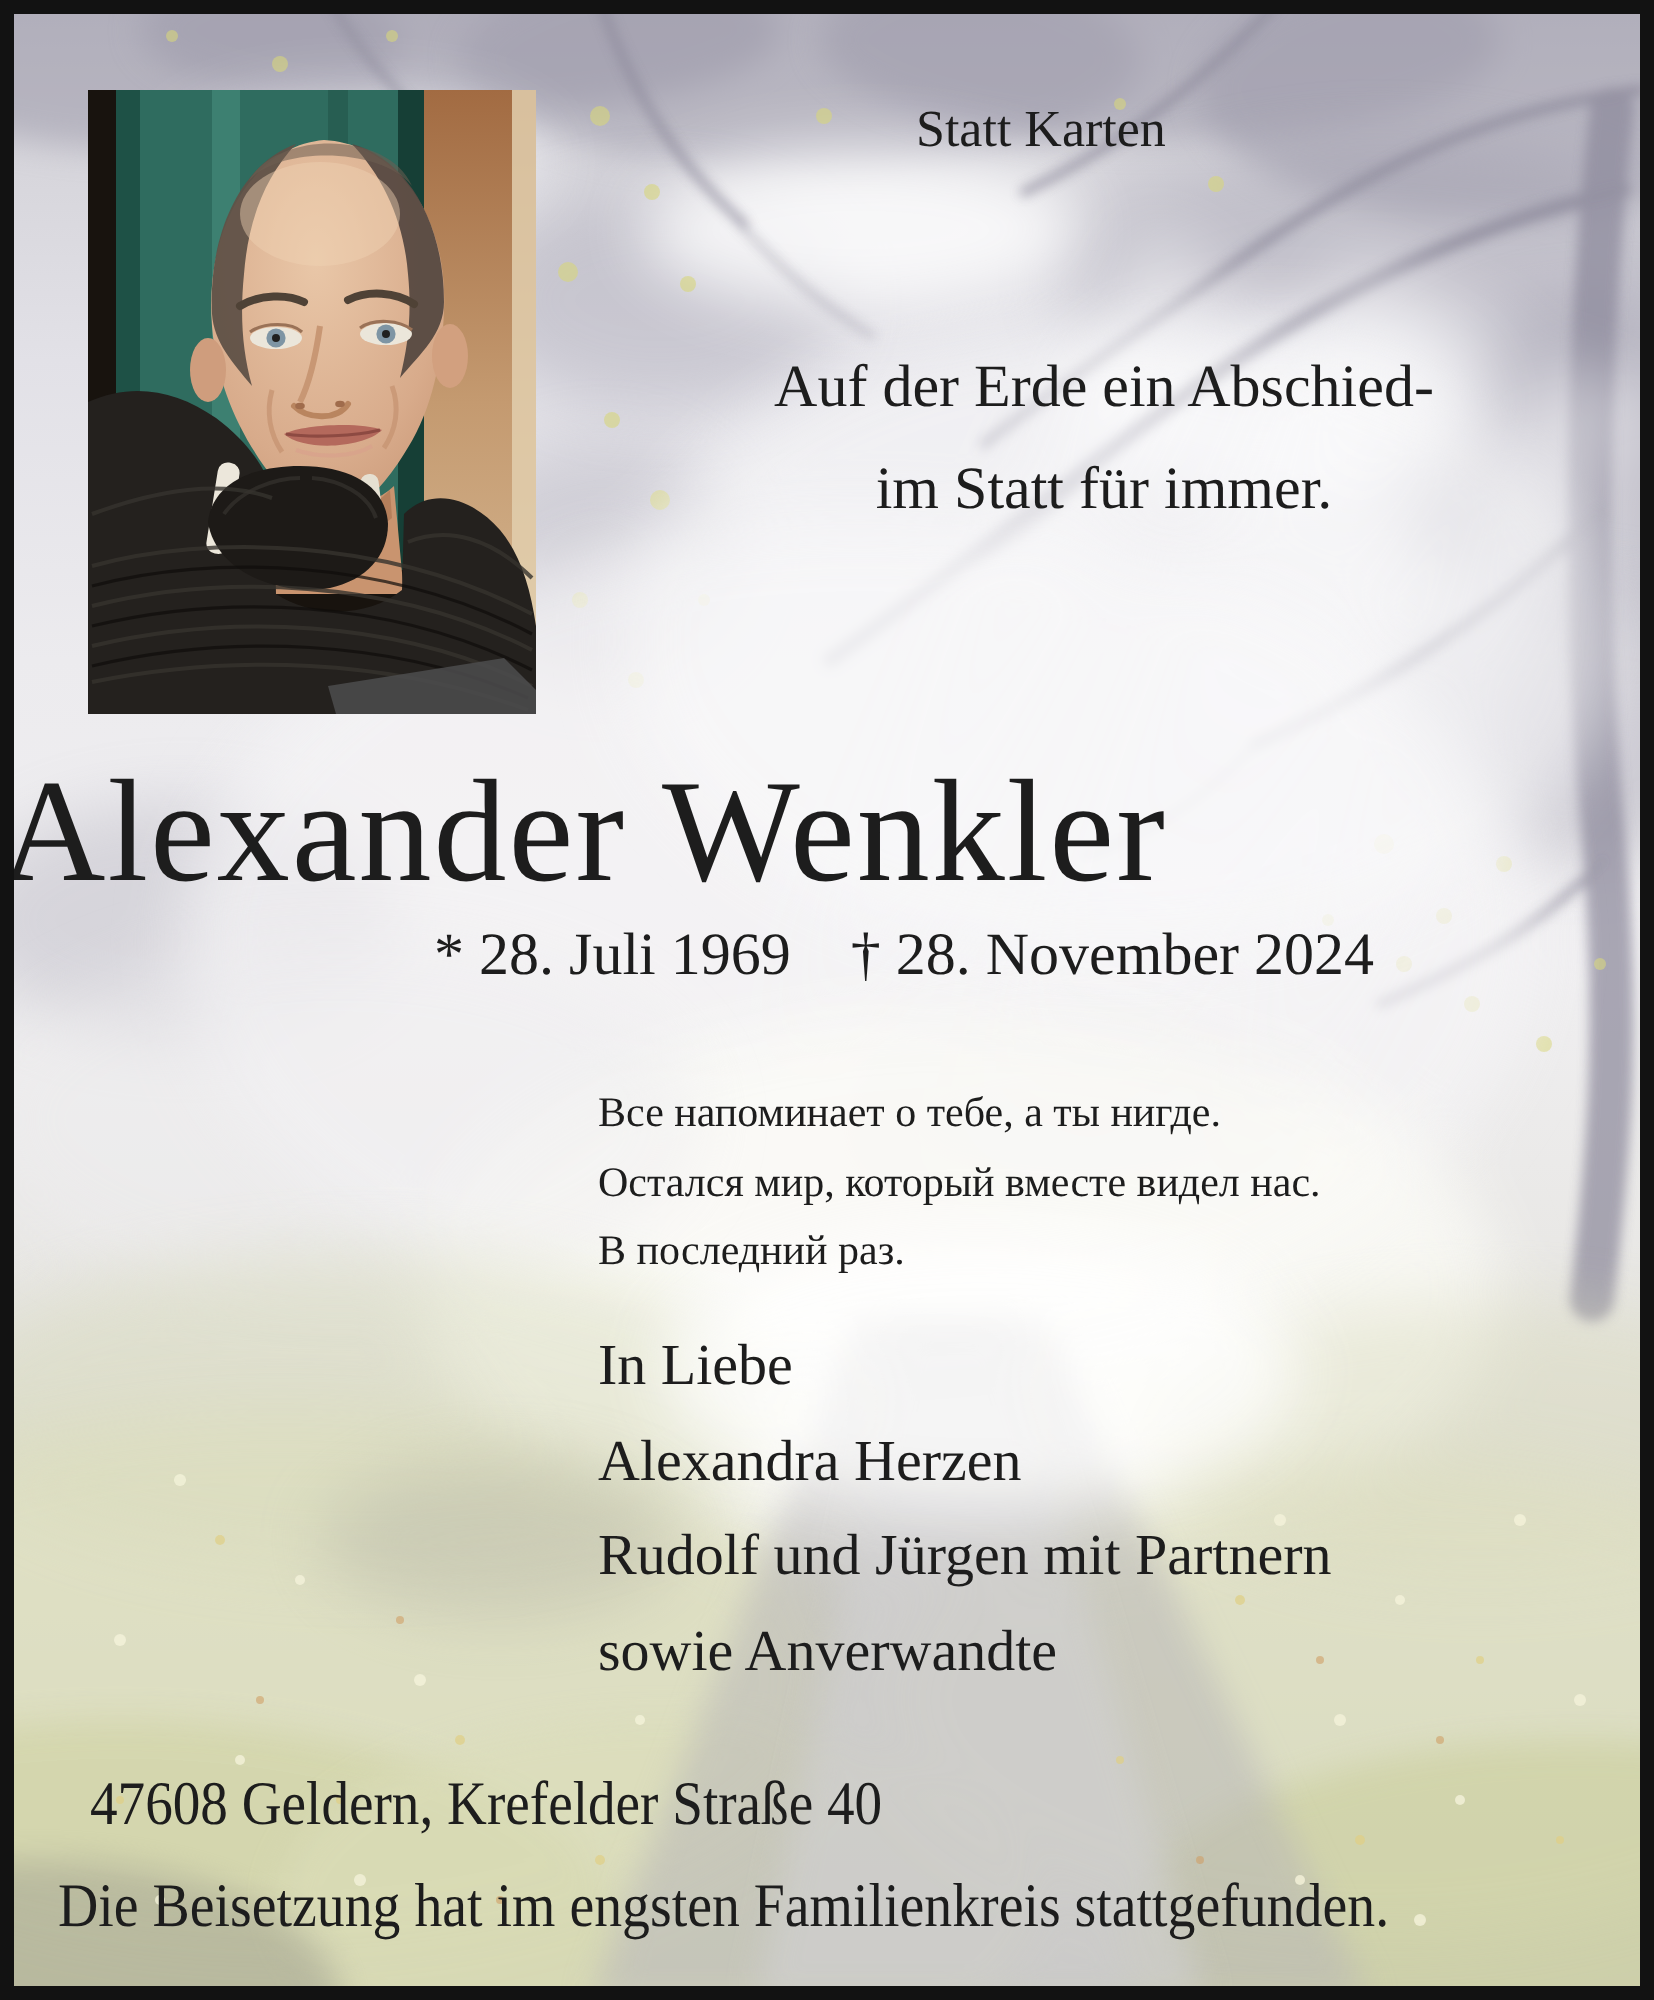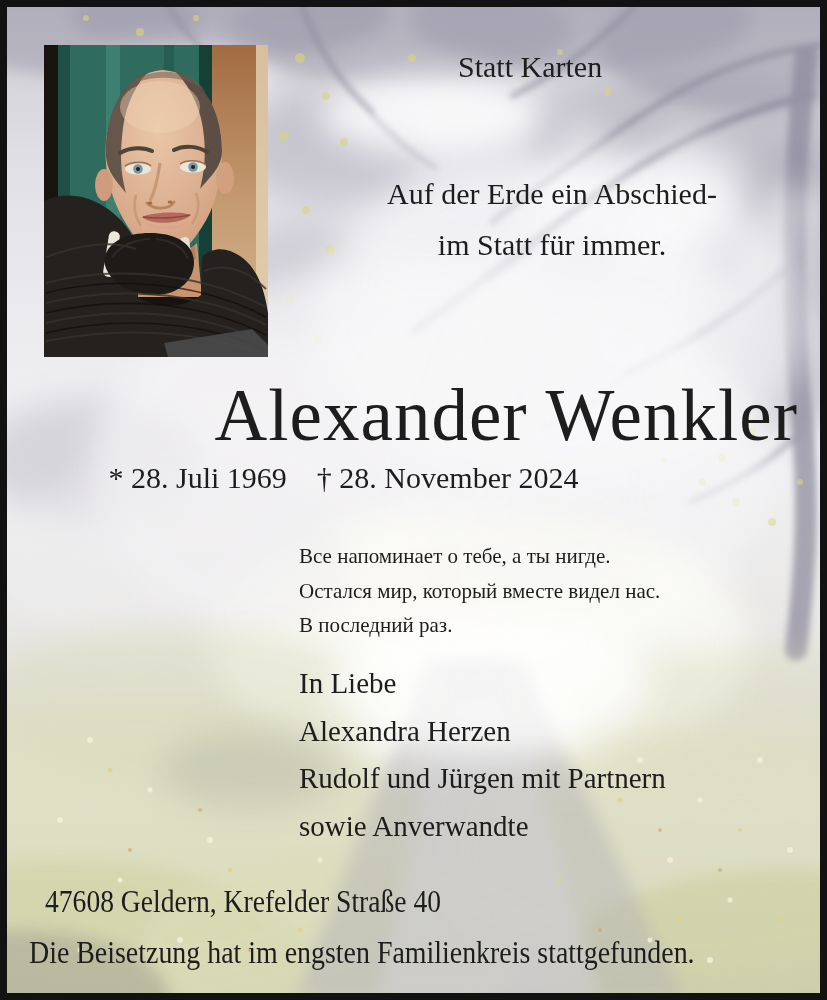--- a/index.html
+++ b/index.html
@@ -5,26 +5,26 @@
   html,body{margin:0;padding:0;background:#3a3a3a;}
   .sheet{
     position:relative;width:827px;height:1000px;overflow:hidden;
     background:linear-gradient(180deg,#c7c6ce 0%,#d5d4da 7%,#e2e1e7 18%,#ecebee 33%,
                #f0eff1 48%,#e9e8e6 62%,#dddcd2 76%,#d4d5c5 87%,#cccdbd 100%);
     font-family:"Liberation Serif","DejaVu Serif",serif;color:#1d1d1d;
   }
   .bg,.abs{position:absolute;}
   .bg{left:0;top:0;width:827px;height:1000px;}
   .photo{left:44px;top:45px;width:224px;height:312px;}
-  .statt{left:458px;top:50px;font-size:30px;white-space:nowrap;}
+  .statt{left:458px;top:50px;font-size:26px;white-space:nowrap;}
   .epigraph{left:378px;top:168px;width:348px;text-align:center;
             font-size:30px;line-height:51px;white-space:nowrap;}
-  .name{left:0;top:374px;width:798px;margin:0;text-align:right;font-weight:normal;
+  .name{left:0;top:374px;width:798px;margin:0;text-align:left;font-weight:normal;
         font-size:73px;line-height:84px;letter-spacing:1px;white-space:nowrap;}
-  .dates{left:0;top:461px;width:687px;text-align:center;font-size:30px;white-space:nowrap;}
+  .dates{left:0;top:461px;width:687px;text-align:right;font-size:30px;white-space:nowrap;}
   .dates .sep{display:inline-block;width:30px;}
   .poem{left:299px;top:539px;font-size:21px;line-height:34.5px;white-space:nowrap;}
   .mourners{left:299px;top:660px;font-size:29px;line-height:47.6px;white-space:nowrap;font-family:Liberation Serif, serif;}
   .address{left:45px;top:884px;font-size:31px;transform:scaleX(.89);
            transform-origin:left top;white-space:nowrap;}
   .funeral{left:29px;top:935px;font-size:31px;transform:scaleX(.9);
            transform-origin:left top;white-space:nowrap;}
   .frame{left:0;top:0;width:827px;height:1000px;border:7px solid #121212;
          box-sizing:border-box;pointer-events:none;}
 </style>

